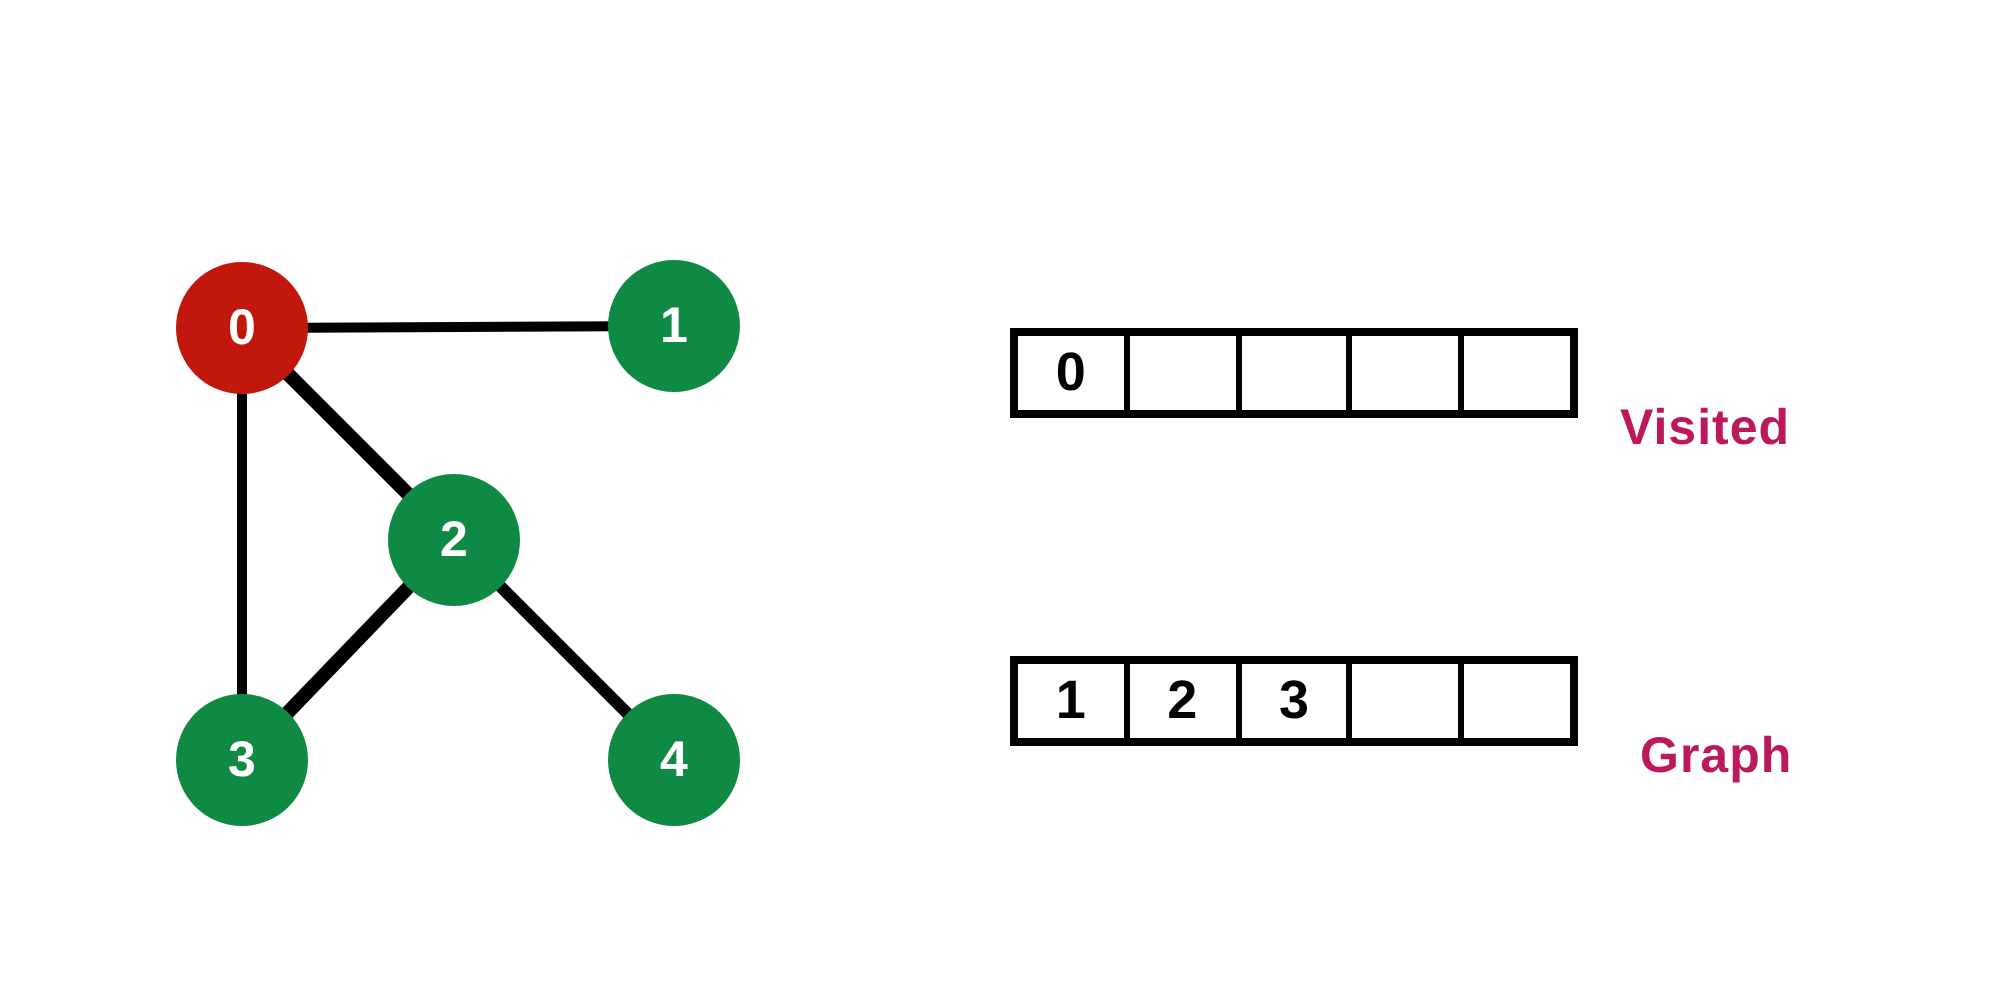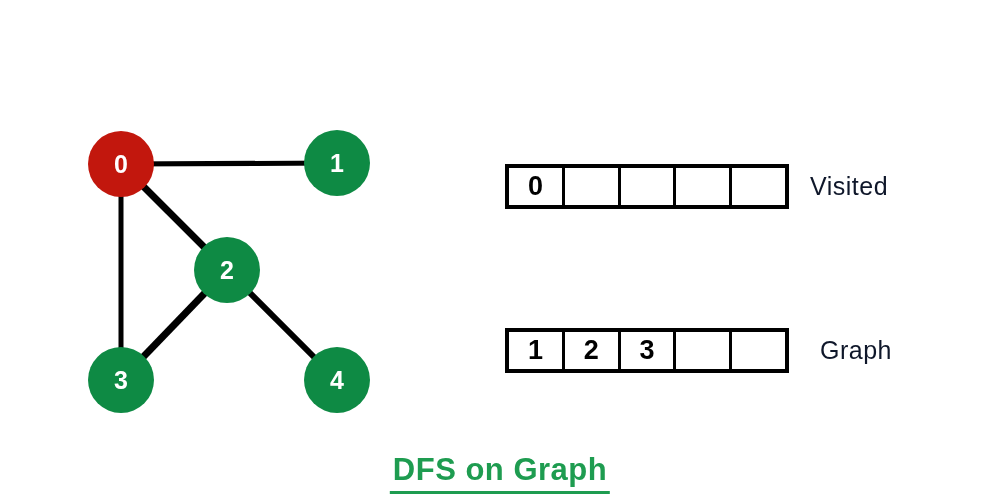--- a/index.html
+++ b/index.html
@@ -48,24 +48,25 @@
     color: #000000;
   }
   .array-box .cell:last-child { border-right: none; }
   #visited-box { top: 164px; }
   #stack-box   { top: 328px; }
   .array-label {
     position: absolute;
     height: 45px;
     display: flex;
     align-items: center;
-    font-weight: normal;
+    font-weight: bold;
     font-size: 25px;
-    color: #0f172a;
+    color: #be185d;
     letter-spacing: 0.5px;
+    margin-top: 28px;
   }
   #visited-label { left: 810px; top: 164px; }
   #stack-label   { left: 820px; top: 328px; }
   
   .page-title {
     position: absolute;
     left: 50%;
     top: 452px;
     transform: translateX(-50%);
     font-weight: bold;
@@ -110,15 +111,14 @@
 
   <div id="stack-box" class="array-box">
       <div class="cell">1</div>
       <div class="cell">2</div>
       <div class="cell">3</div>
       <div class="cell"></div>
       <div class="cell"></div>
     </div>
   <div id="stack-label" class="array-label">Graph</div>
 
-  <div class="page-title" style="color: rgb(30, 156, 80); border-bottom-color: rgb(30, 156, 80);">DFS on Graph</div>
 
 </div>
 
 </body></html>

